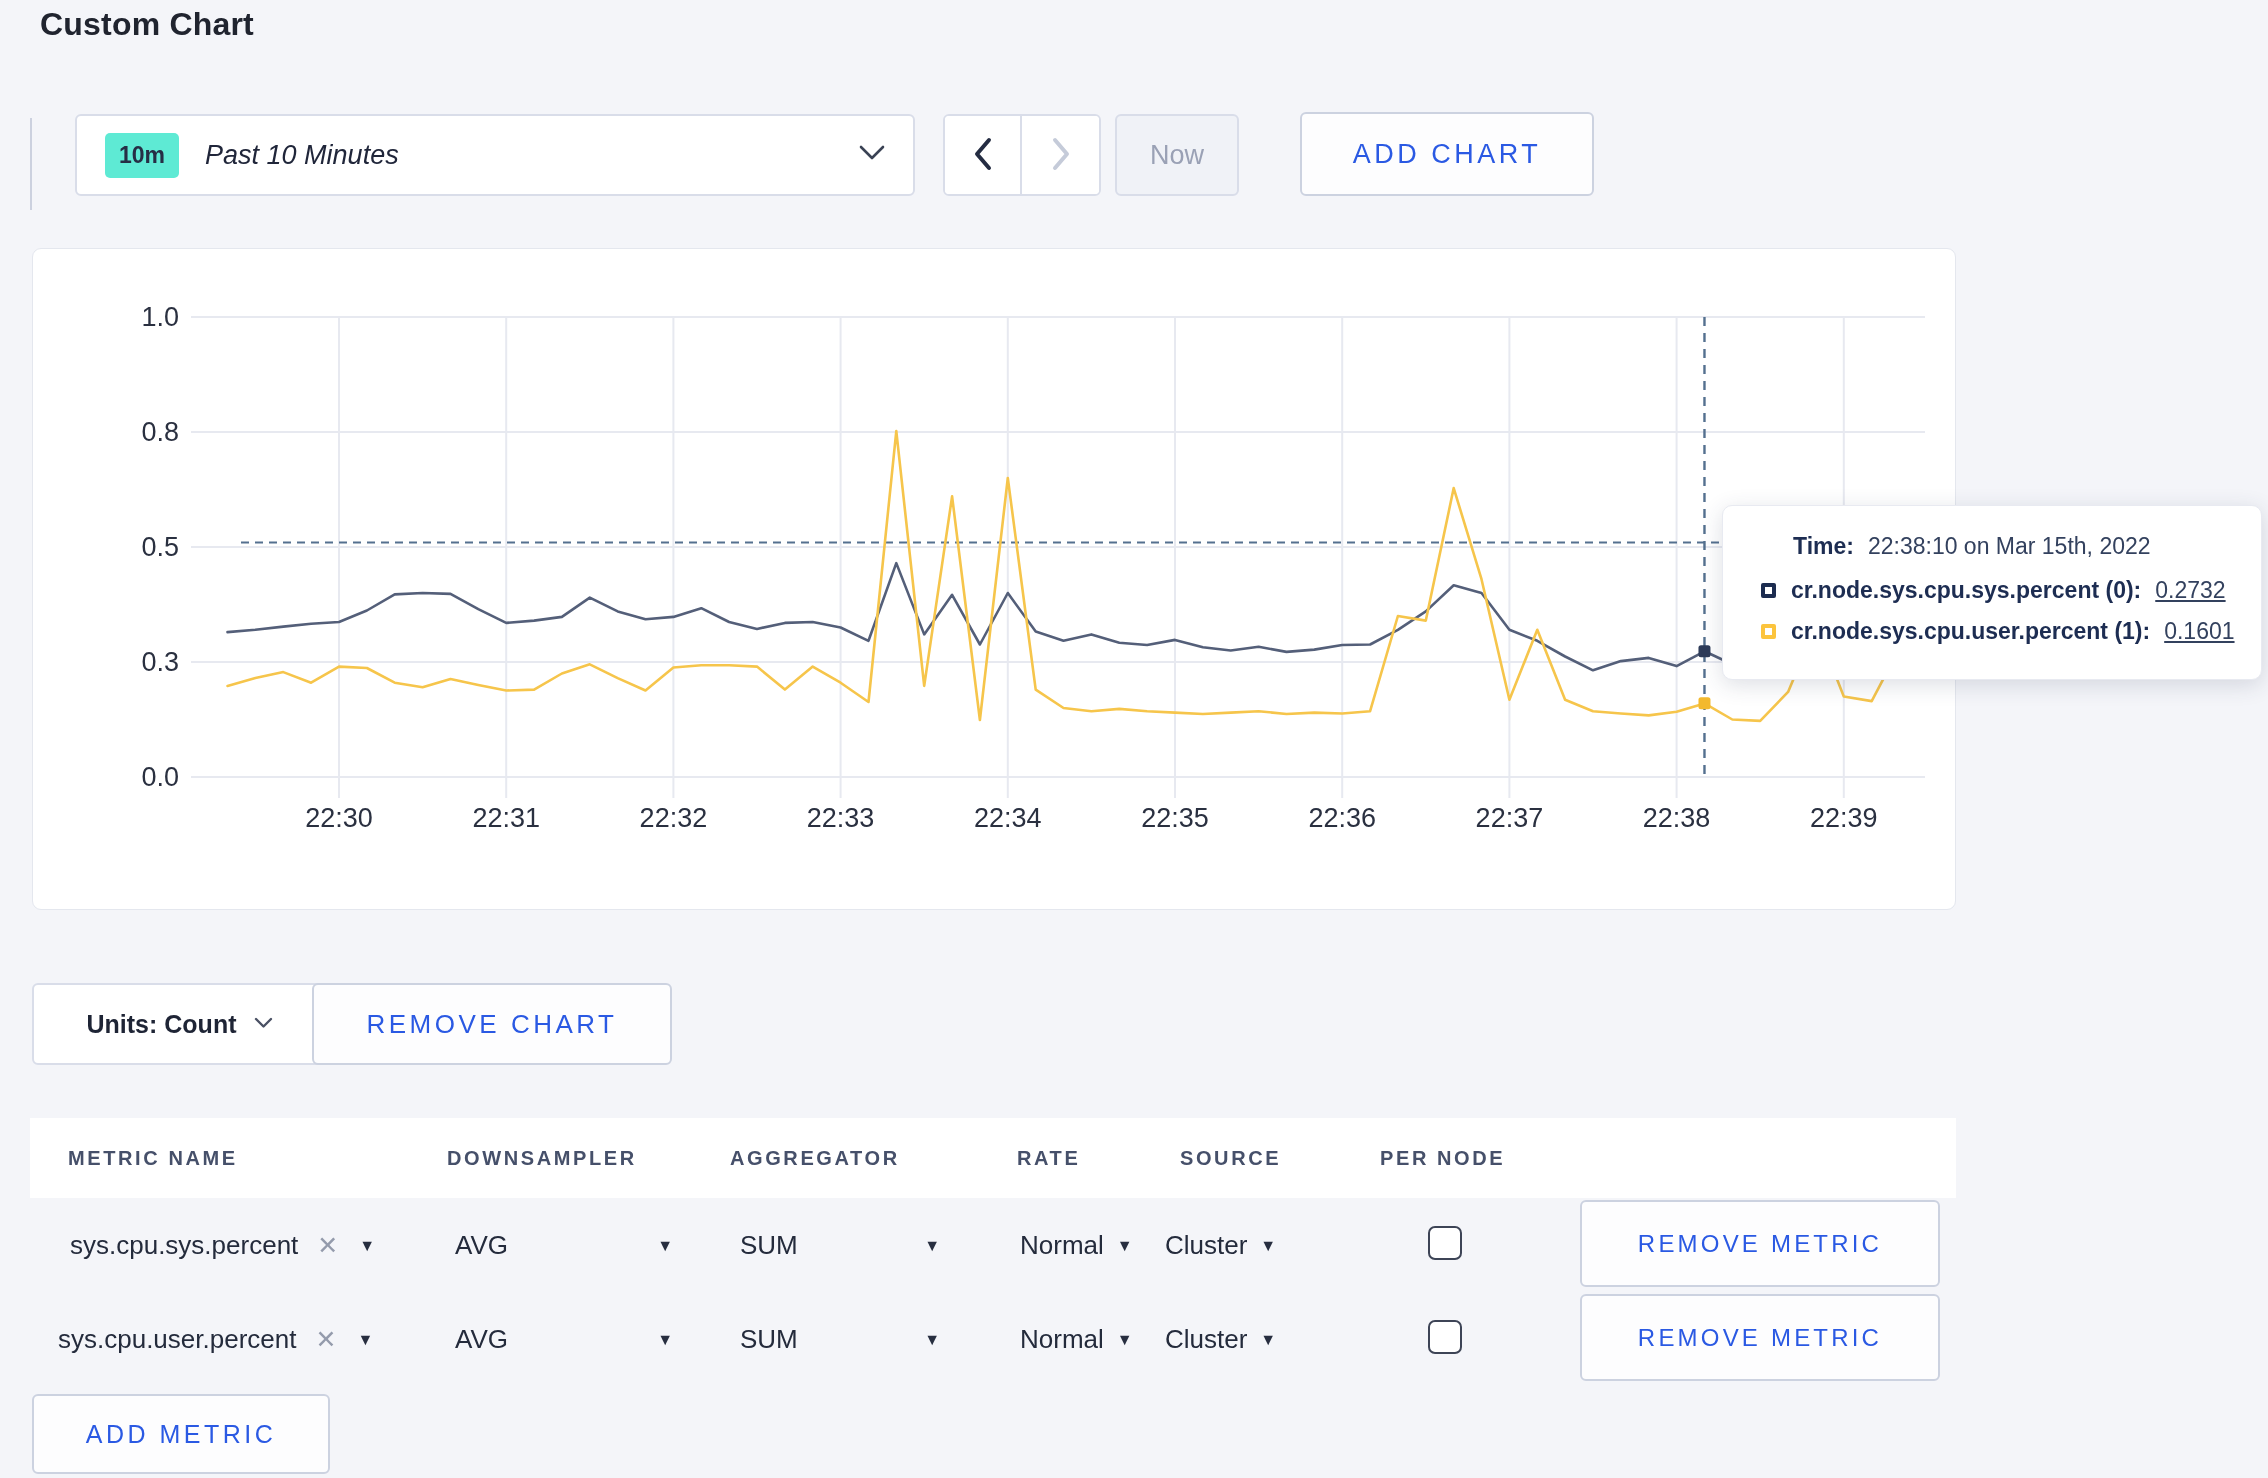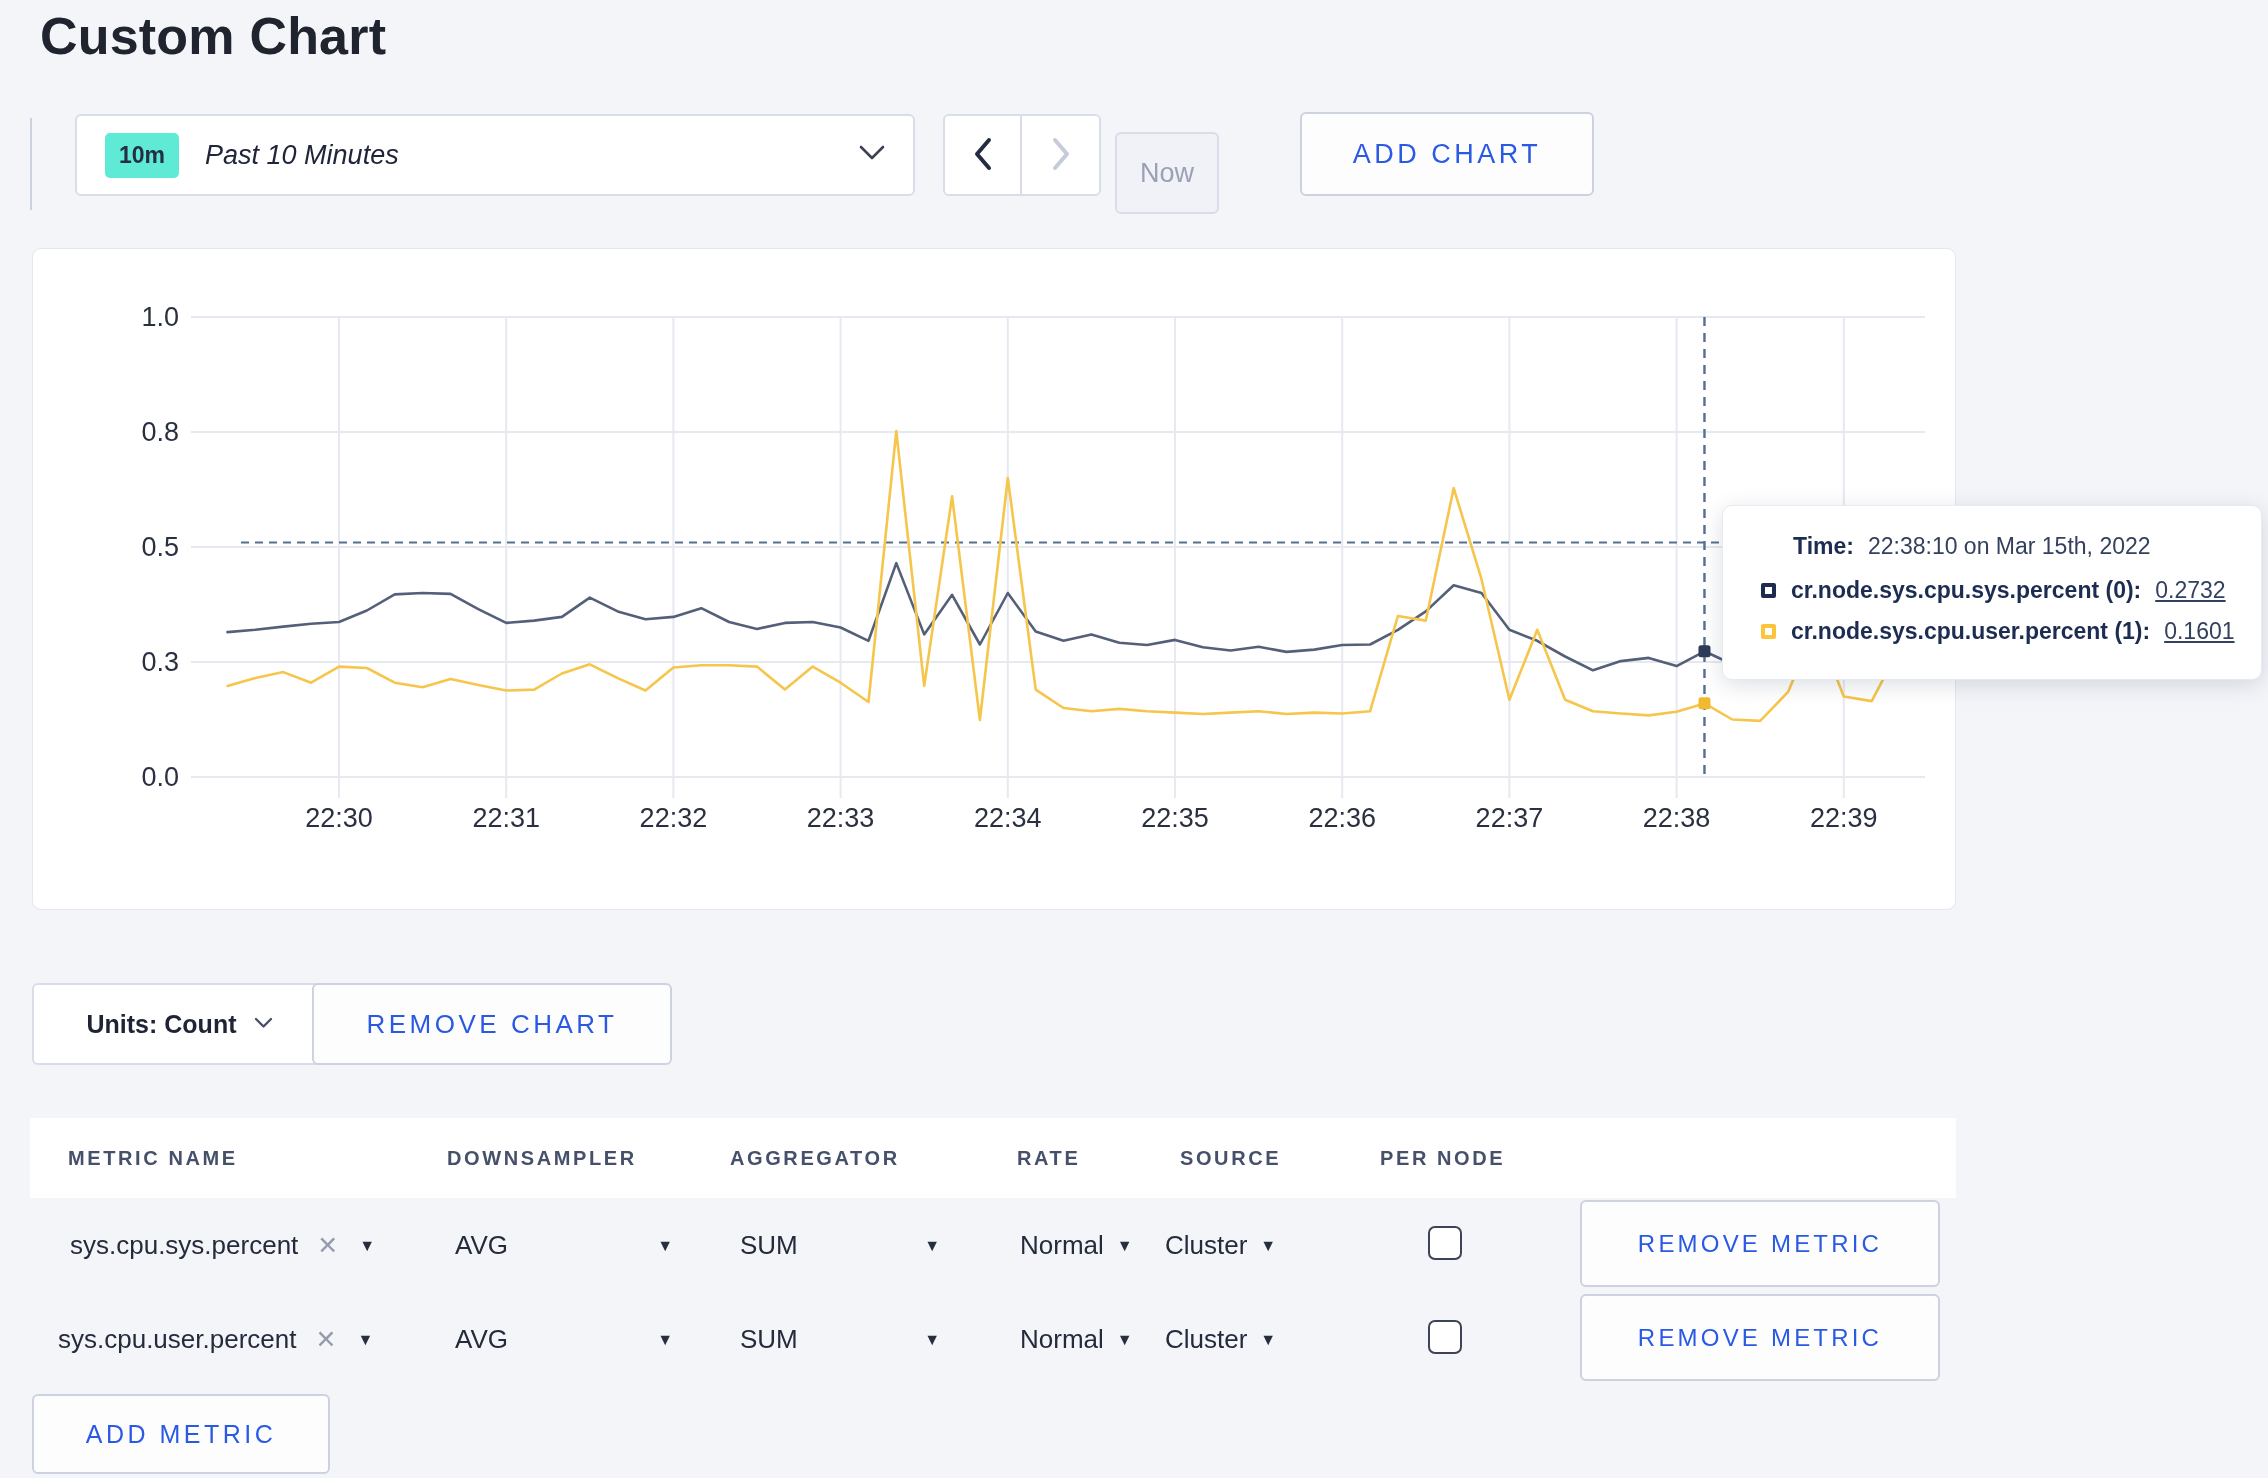--- a/index.html
+++ b/index.html
@@ -5,34 +5,34 @@
   :root{
     --bg:#f4f5f9; --card:#ffffff; --border:#d9dde9; --card-border:#e4e7ee;
     --blue:#2a59e3; --dark:#232a3a; --navy:#1d2d52; --gray-text:#9aa1b5;
     --hdr:#46506a;
   }
   *{box-sizing:border-box; margin:0; padding:0;}
   html,body{width:2268px; height:1478px;}
   body{font-family:"Liberation Sans", sans-serif; background:var(--bg); overflow:hidden;}
   .page{position:relative; width:2268px; height:1478px; background:var(--bg);}
 
-  .page-title{position:absolute; left:40px; top:6px; font-size:52px; font-weight:600; color:#20242f; letter-spacing:0.2px;text-align:center;}
+  .page-title{position:absolute; left:40px; top:6px; font-size:32px; font-weight:600; color:#20242f; letter-spacing:0.2px;text-align:center;}
 
   
   .toolbar-divider{position:absolute; left:30px; top:118px; width:2px; height:92px; background:#ccd1df;}
   .time-select{position:absolute; left:75px; top:114px; width:840px; height:82px; background:var(--card);
     border:2px solid var(--border); border-radius:6px; display:flex; align-items:center; padding:0 28px; cursor:pointer;}
   .range-badge{background:#5eead4; color:#262e45; font-weight:700; font-size:23px; padding:9px 14px; border-radius:5px; margin-right:26px;}
   .range-label{font-size:27px; font-weight:500; color:#20263a;font-style:italic;}
   .time-select .chev{margin-left:auto;}
   .pager{position:absolute; left:943px; top:114px; height:82px; display:flex; border:2px solid var(--border); border-radius:6px; background:var(--card); overflow:hidden;}
   .pager button{width:77px; height:100%; background:var(--card); border:none; display:flex; align-items:center; justify-content:center; cursor:pointer;}
   .pager button:first-child{border-right:2px solid var(--border);}
-  .btn-now{position:absolute; left:1115px; top:114px; width:104px; height:82px; background:#f0f2f7; border:2px solid var(--border);
-    border-radius:6px; font-family:inherit; font-size:27px; color:var(--gray-text); cursor:default;margin-top:18px;}
+  .btn-now{position:absolute; left:1115px; top:114px; width:124px; height:82px; background:#f0f2f7; border:2px solid var(--border);
+    border-radius:6px; font-family:inherit; font-size:27px; color:var(--gray-text); cursor:default;}
   .btn-outline{background:#fdfdfe; border:2px solid #ccd2e0; border-radius:6px; color:var(--blue);
     font-family:inherit; font-weight:500; letter-spacing:3.5px; cursor:pointer;}
   .btn-add-chart{position:absolute; left:1300px; top:112px; width:294px; height:84px; font-size:27px;}
 
   
   .chart-card{position:absolute; left:32px; top:248px; width:1924px; height:662px; background:var(--card);
     border:1px solid var(--card-border); border-radius:9px;}
   .chart-card svg{display:block; width:1924px; height:662px;}
 
   

